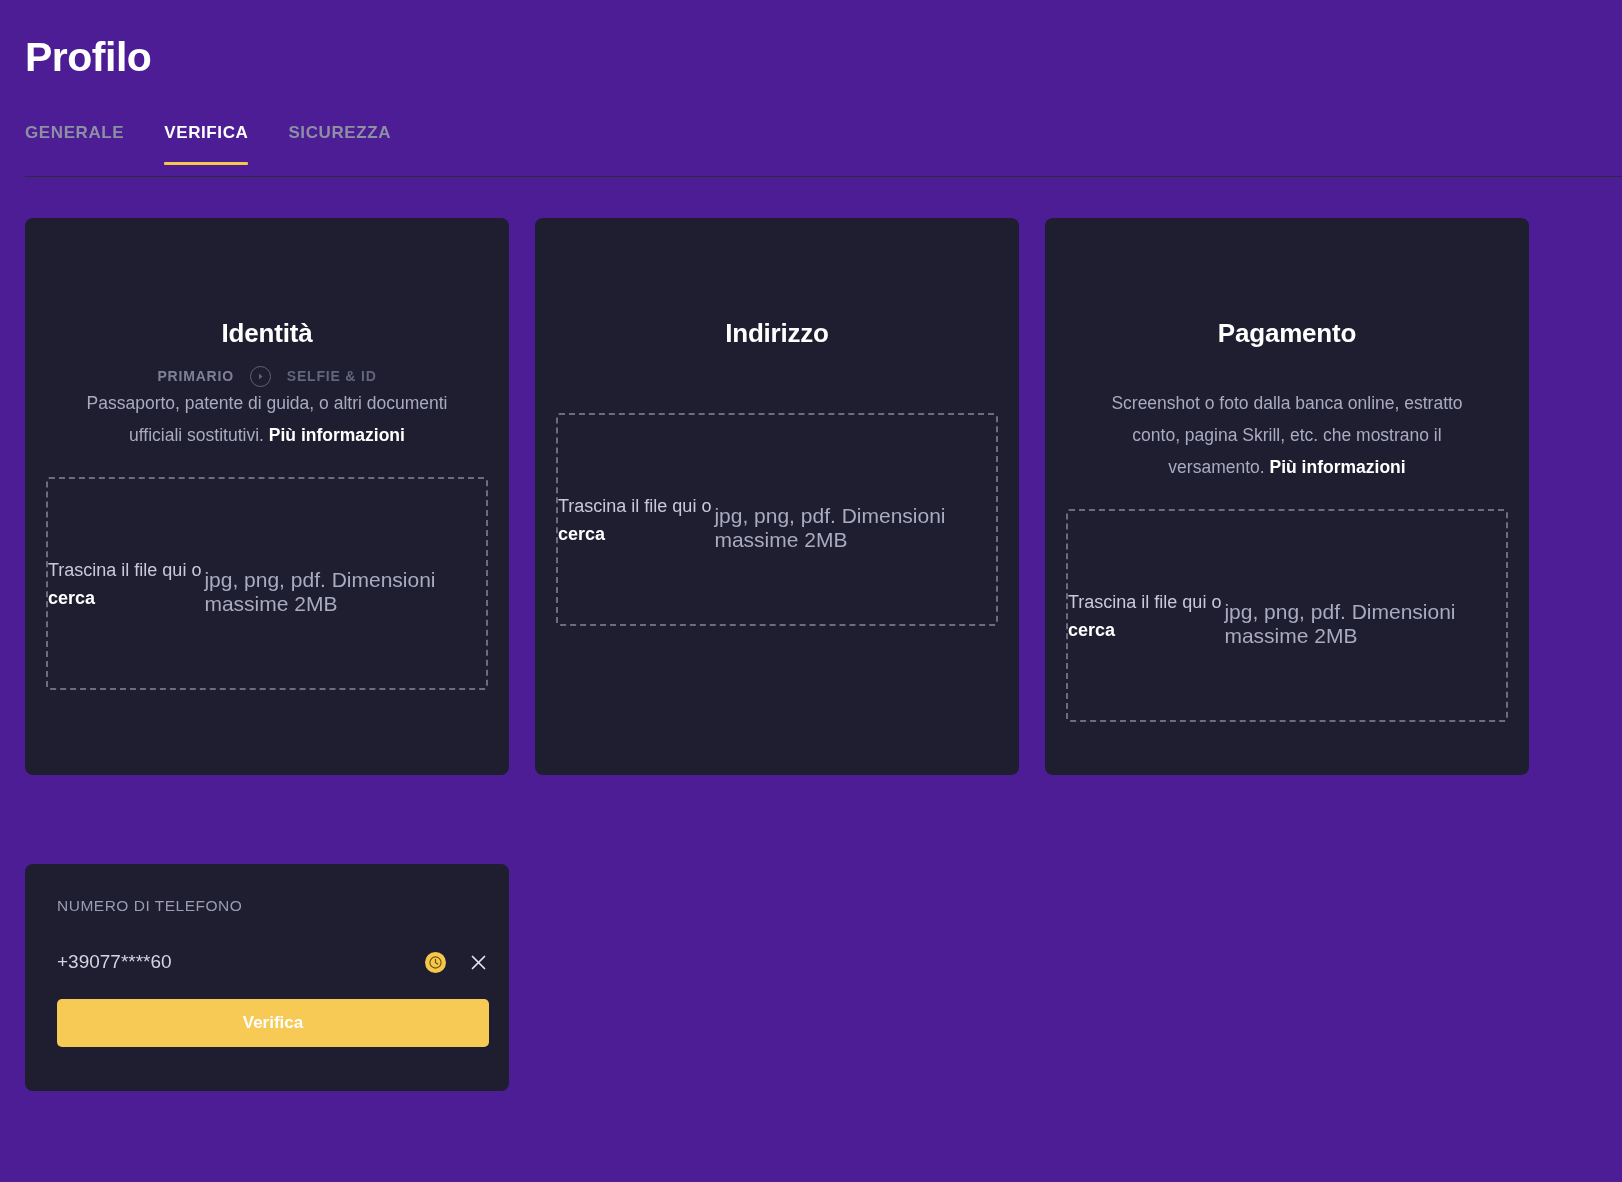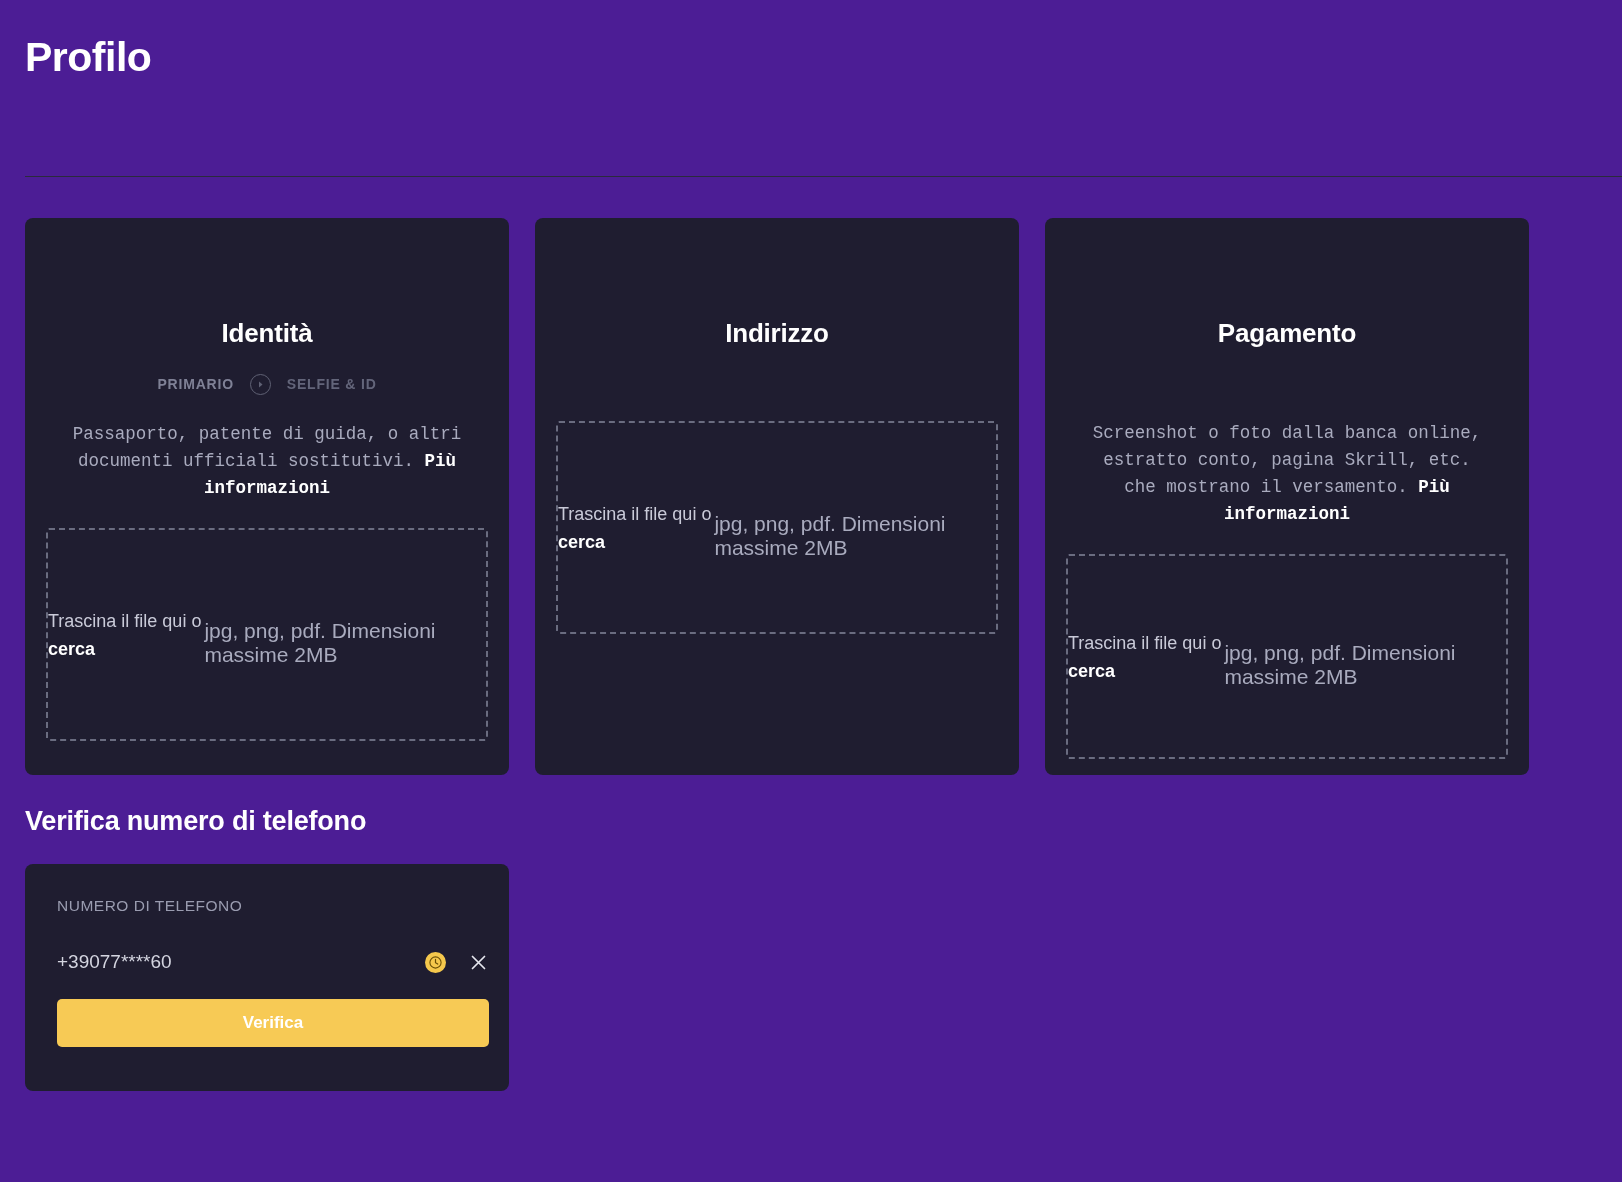--- a/index.html
+++ b/index.html
@@ -95,21 +95,21 @@
   .card-title {
     margin-top: 84px;
     font-size: 26px;
     font-weight: bold;
     color: #ffffff;
     text-align: center;
     letter-spacing: -0.2px;
   }
 
   .card-steps {
-    margin-top: 24px;
+    margin-top: 16px;
     display: flex;
     align-items: center;
     gap: 16px;
     height: 22px;
   }
   .step-label {
     font-size: 14px;
     font-weight: bold;
     letter-spacing: 0.8px;
     color: #7f8196;
@@ -123,27 +123,25 @@
     display: inline-flex;
     align-items: center;
     justify-content: center;
     flex: none;
   }
   .step-arrow-icon svg { display: block; }
 
   .card-steps.empty { height: 22px; }
 
   .card-desc {
-    margin-top: 26px;
     width: 400px;
     text-align: center;
     font-size: 17.5px;
-    line-height: 27px;
+    line-height: 32px;
     color: #a9abbe;
-    font-family: Liberation Mono, monospace;
   }
   .card-desc b { color: #ffffff; font-weight: bold; cursor: pointer; }
 
   .dropzone {
     margin-top: 26px;
     width: 442px;
     height: 213px;
     border: 2px dashed #6a6c80;
     border-radius: 3px;
     display: flex;
@@ -241,20 +239,25 @@
     font-family: "Liberation Sans", sans-serif;
   }
 </style>
 </head>
 <body>
 
 <div class="page">
 
   <h1 class="page-title">Profilo</h1>
 
+  <div class="tabs">
+    <button class="tab">GENERALE</button>
+    <button class="tab active">VERIFICA</button>
+    <button class="tab">SICUREZZA</button>
+  </div>
   <div class="tabs-divider"></div>
 
   <div class="cards">
 
     <div class="card">
       <div class="card-title">Identità</div>
       <div class="card-steps">
         <span class="step-label">PRIMARIO</span>
         <span class="step-arrow-icon">
           <svg width="11" height="11" viewBox="0 0 11 11">
@@ -294,21 +297,20 @@
       <div class="dropzone">
         <div class="dropzone-main">
           <span>Trascina il file qui o </span><b>cerca</b>
         </div>
         <div class="dropzone-sub">jpg, png, pdf. Dimensioni massime 2MB</div>
       </div>
     </div>
 
   </div>
 
-  <h2 class="section-title">Verifica numero di telefono</h2>
 
   <div class="phone-card">
     <div class="phone-label">NUMERO DI TELEFONO</div>
     <div class="phone-row">
       <span class="phone-number">+39077****60</span>
       <span class="clock-icon">
         <svg width="13" height="13" viewBox="0 0 13 13">
           <circle cx="6.5" cy="6.5" r="5.6" fill="none" stroke="#6b4f06" stroke-width="1.1"></circle>
           <path d="M6.5 3.4 L6.5 6.7 L8.7 8.1" fill="none" stroke="#6b4f06" stroke-width="1.2" stroke-linecap="round"></path>
         </svg>

